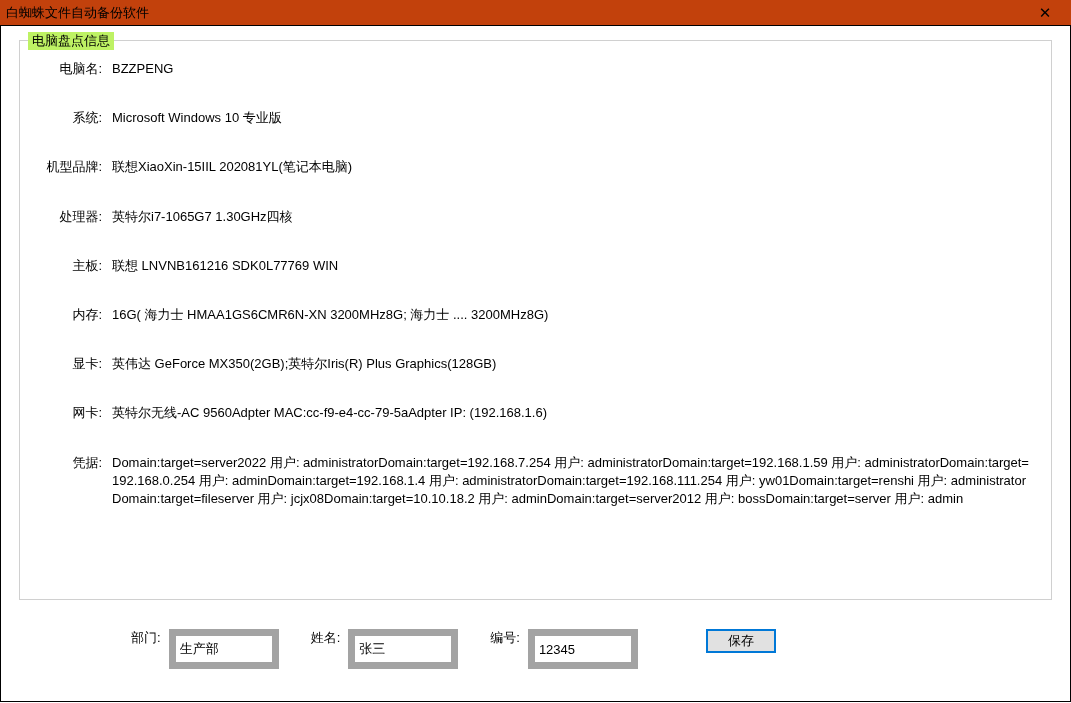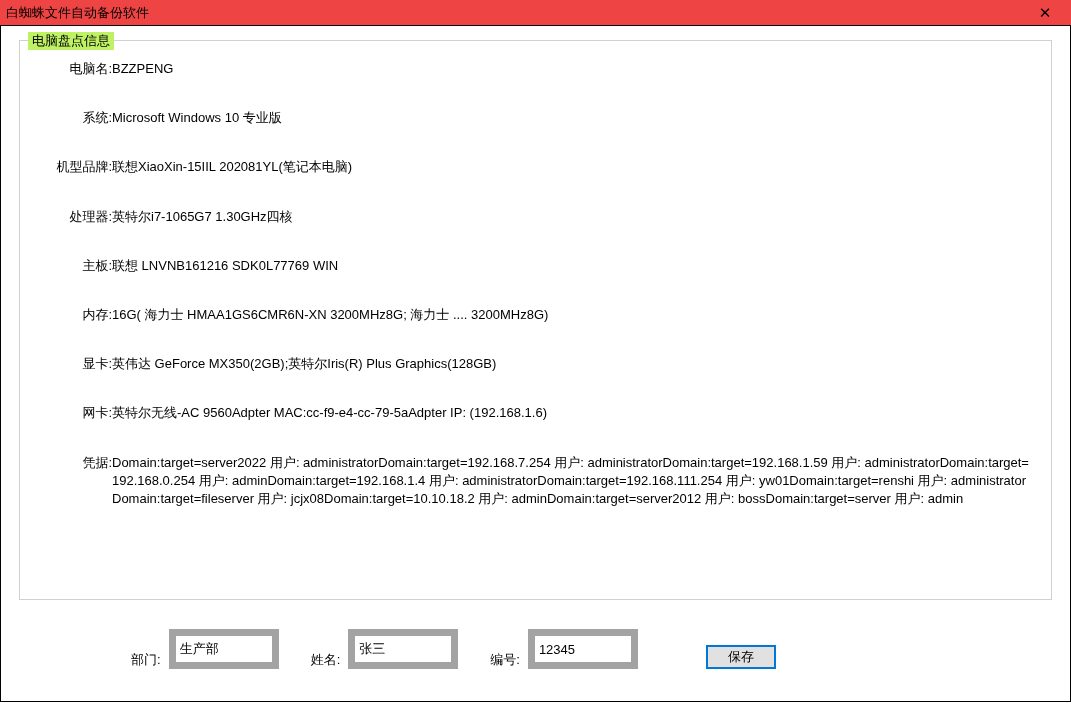--- a/index.html
+++ b/index.html
@@ -10,21 +10,21 @@
       width: 1071px;
       height: 703px;
       overflow: hidden;
     }
     .titlebar {
       height: 26px;
       border-bottom: 1px solid #000;
       display: flex;
       align-items: center;
       padding: 0 6px;
-      background: #ef4444;
+      background: #c2410c;
     }
     .titlebar .title {
       flex: 1;
       font-size: 13px;
     }
     .titlebar .close {
       width: 40px;
       text-align: center;
       font-size: 15px;
       font-family: Arial, sans-serif;
@@ -53,38 +53,39 @@
     }
     .fieldset-row {
       display: flex;
       margin-bottom: 30px;
       align-items: flex-start;
     }
     .fieldset-row.last { margin-bottom: 0; }
     .row-label {
       width: 74px;
       text-align: right;
+      padding-right: 10px;
       flex-shrink: 0;
       font-size: 13px;
       padding-top: 1px;
     }
     .row-value {
       flex: 1;
       font-size: 13px;
       line-height: 1.4;
       word-break: break-all;
       padding-top: 1px;
     }
     .bottom-row {
       position: absolute;
       left: 130px;
       right: 30px;
       bottom: 32px;
       display: flex;
-      align-items: flex-end;
+      align-items: flex-start;
       gap: 8px;
     }
     .bottom-row .lbl {
       font-size: 13px;
       margin-left: 24px;
     }
     .bottom-row .lbl.first { margin-left: 0; }
     .bottom-row input[type="text"] {
       font-family: inherit;
       font-size: 13px;

